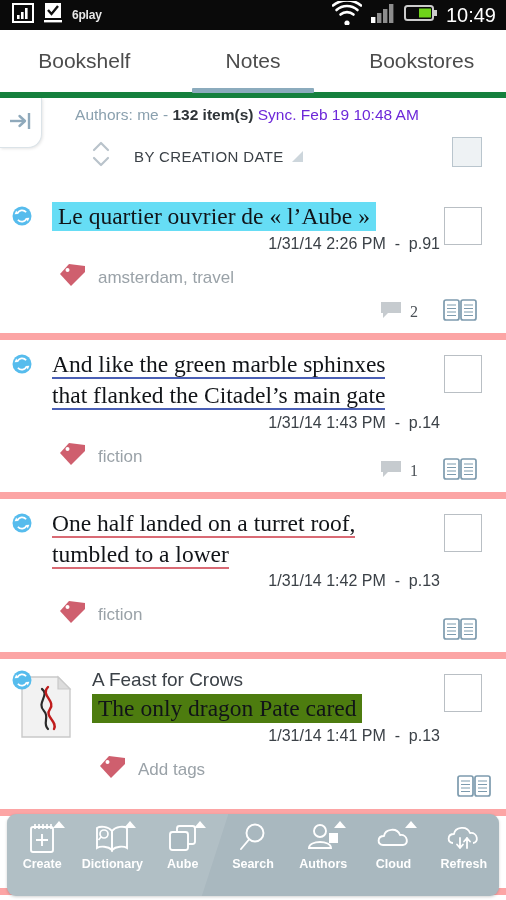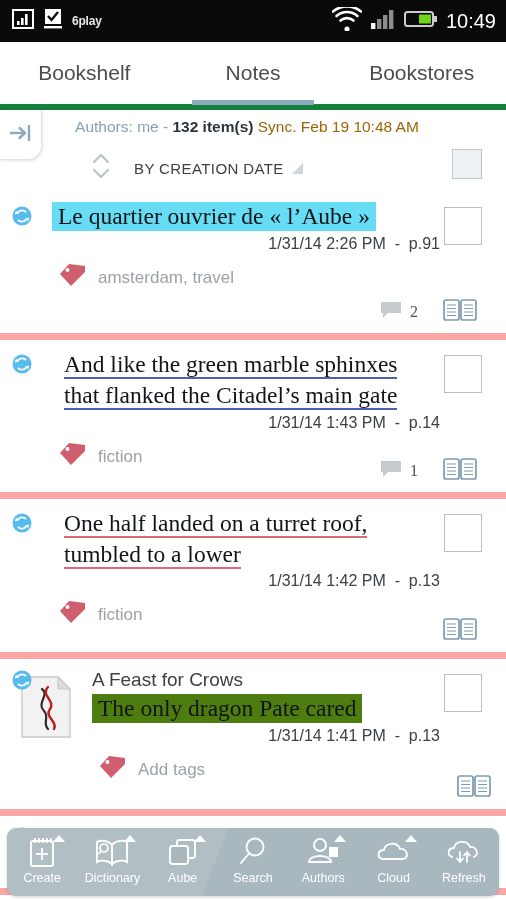--- a/index.html
+++ b/index.html
@@ -6,21 +6,21 @@
   html, body { width:506px; height:900px; }
   body {
     font-family:"Liberation Sans", sans-serif;
     background:#ffffff;
     overflow:hidden;
     position:relative;
   }
 
   
   .statusbar {
-    height:42px; background:#0a0a0a; color:#ffffff;
+    height:30px; background:#0a0a0a; color:#ffffff;
     display:flex; align-items:center; padding:0 10px 0 12px;
   }
   .sb-left { display:flex; align-items:center; gap:9px; }
   .sb-right { margin-left:auto; display:flex; align-items:center; gap:8px; }
   .sb-app-name { font-size:12px; font-weight:bold; letter-spacing:-0.2px; color:#e8e8e8; }
   .sb-clock { font-size:20px; font-weight:400; letter-spacing:0px; color:#ffffff; line-height:1;text-align:center; }
 
   
   .tabbar {
     height:68px; background:#ffffff; display:flex; align-items:stretch;
@@ -42,21 +42,21 @@
     background:#ffffff; border-right:1px solid #dbe3e8; border-bottom:1px solid #dbe3e8;
     border-bottom-right-radius:14px;
     display:flex; align-items:center; justify-content:center;
     box-shadow:1px 1px 3px rgba(0,0,0,0.10);
   }
   .meta-line {
     position:absolute; top:8px; left:0; right:12px;
     text-align:center; font-size:15.5px; color:#8aa0ae; white-space:nowrap;
   }
   .meta-line .strong { color:#2f3438; font-weight:bold; }
-  .meta-line .muted2 { color:#a16207;margin-top:11px; }
+  .meta-line .muted2 { color:#6d28d9;margin-top:11px; }
   .sort-row {
     position:absolute; top:36px; left:0; right:0; height:44px;
     display:flex; align-items:center;
   }
   .sort-chevrons {
     margin-left:90px; display:flex; flex-direction:column; align-items:center; gap:3px;
   }
   .sort-label {
     margin-left:22px; font-size:15px; color:#3b4147; letter-spacing:0.4px;
   }
@@ -83,41 +83,42 @@
   }
   .quote {
     font-family:"Liberation Serif", serif; font-size:23.5px; color:#111418;
     line-height:1.23; display:inline; padding:1px 6px 2px 6px;
   }
   .quote.hl-cyan { background:#66ddf5; }
   .quote.hl-green { background:#4d7c0f; }
   .quote.ul-blue { background:transparent; padding:0; border-bottom:2px solid #4a5fb5; }
   .quote.ul-red { background:transparent; padding:0; border-bottom:2px solid #d96a74; }
   .quote-wrap { padding-right:66px; }
-  .quote-line { display:block; margin-bottom:2px;margin-left:12px; }
+  .quote-line { display:block; margin-bottom:2px; }
   .book-title { font-size:19px; color:#3b4147; margin-bottom:3px; }
   .date-line {
     text-align:right; font-size:16px; color:#3b4147; margin-top:4px; padding-right:52px;
     white-space:nowrap;
   }
   .tag-row { display:flex; align-items:center; margin-top:10px; padding-left:6px; }
   .tag-text { margin-left:10px; font-size:17px; color:#9aa2a8; }
   .foot-row {
     display:flex; align-items:center; justify-content:flex-end; gap:10px;
     margin-top:6px; padding-right:14px; height:26px;
   }
   .cmt-count { font-size:16px; color:#4a5056; font-family:"Liberation Serif", serif; }
   .cmt-group { display:flex; align-items:center; gap:7px; margin-right:14px; }
 
   
   .toolbar {
-    position:absolute; left:7px; right:7px; bottom:4px; height:68px;
+    position:absolute; left:7px; right:7px; bottom:4px; height:82px;
     background:#a9b8bf; border-radius:9px;
     display:flex; align-items:flex-start; padding-top:6px;
     box-shadow:0 1px 3px rgba(0,0,0,0.18);
+    font-weight:bold;
   }
   .tb-item {
     flex:1; display:flex; flex-direction:column; align-items:center; gap:1px;
     position:relative;
   }
   .tb-label { font-size:12.5px; color:#ffffff; }
   .tb-caret {
     position:absolute; right:12px; top:1px; width:0; height:0;
     border-left:6px solid transparent; border-right:6px solid transparent;
     border-bottom:7px solid #ffffff;

